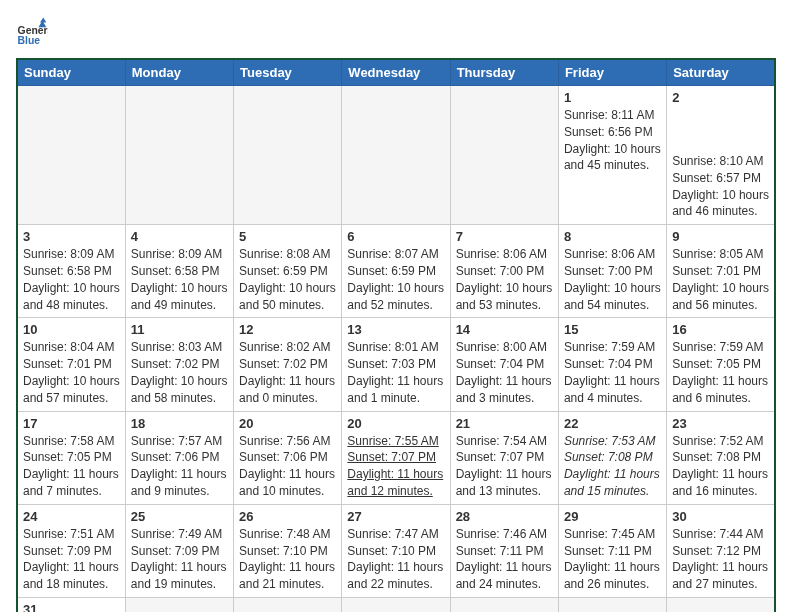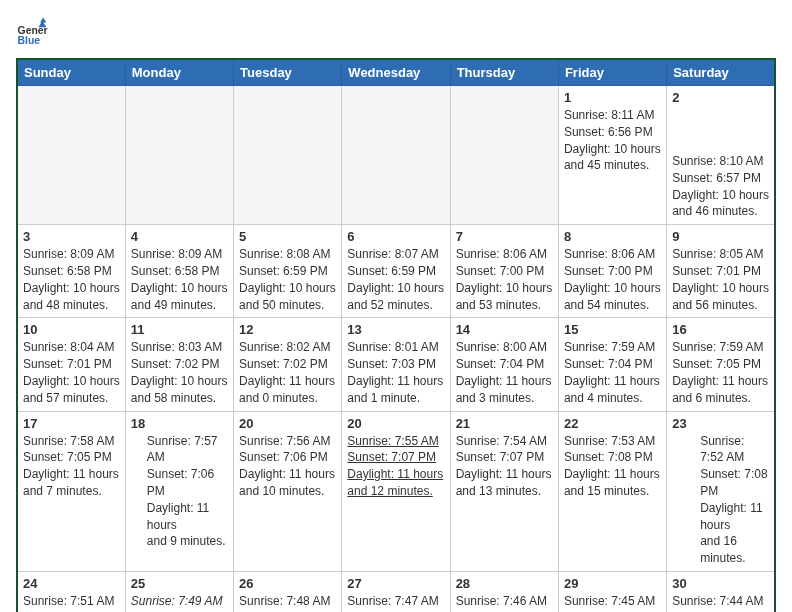--- a/index.html
+++ b/index.html
@@ -241,21 +241,21 @@
       <tr>
         <td>
           <span class="day-num">17</span>
           <div class="day-info" style="white-space: pre-line;">Sunrise: 7:58 AM
 Sunset: 7:05 PM
 Daylight: 11 hours
 and 7 minutes.</div>
         </td>
         <td>
           <span class="day-num">18</span>
-          <div class="day-info" style="white-space: pre-line; margin-left: 16px;">Sunrise: 7:57 AM
+          <div class="day-info" style="white-space: pre-line;">Sunrise: 7:57 AM
 Sunset: 7:06 PM
 Daylight: 11 hours
 and 9 minutes.</div>
         </td>
         <td>
           <span class="day-num">20</span>
           <div class="day-info" style="white-space: pre-line;">Sunrise: 7:56 AM
 Sunset: 7:06 PM
 Daylight: 11 hours
 and 10 minutes.</div>
@@ -269,44 +269,44 @@
         </td>
         <td>
           <span class="day-num">21</span>
           <div class="day-info" style="white-space: pre-line;">Sunrise: 7:54 AM
 Sunset: 7:07 PM
 Daylight: 11 hours
 and 13 minutes.</div>
         </td>
         <td>
           <span class="day-num">22</span>
-          <div class="day-info" style="white-space: pre-line;">Sunrise: 7:53 AM
+          <div class="day-info" style="white-space: pre-line; font-style: italic;">Sunrise: 7:53 AM
 Sunset: 7:08 PM
 Daylight: 11 hours
 and 15 minutes.</div>
         </td>
         <td>
           <span class="day-num">23</span>
-          <div class="day-info" style="white-space: pre-line; margin-left: 28px;">Sunrise: 7:52 AM
+          <div class="day-info" style="white-space: pre-line;">Sunrise: 7:52 AM
 Sunset: 7:08 PM
 Daylight: 11 hours
 and 16 minutes.</div>
         </td>
       </tr>
       <tr>
         <td>
           <span class="day-num">24</span>
           <div class="day-info" style="white-space: pre-line;">Sunrise: 7:51 AM
 Sunset: 7:09 PM
 Daylight: 11 hours
 and 18 minutes.</div>
         </td>
         <td>
           <span class="day-num">25</span>
-          <div class="day-info" style="white-space: pre-line; font-style: italic;">Sunrise: 7:49 AM
+          <div class="day-info" style="white-space: pre-line;">Sunrise: 7:49 AM
 Sunset: 7:09 PM
 Daylight: 11 hours
 and 19 minutes.</div>
         </td>
         <td>
           <span class="day-num">26</span>
           <div class="day-info" style="white-space: pre-line;">Sunrise: 7:48 AM
 Sunset: 7:10 PM
 Daylight: 11 hours
 and 21 minutes.</div>

